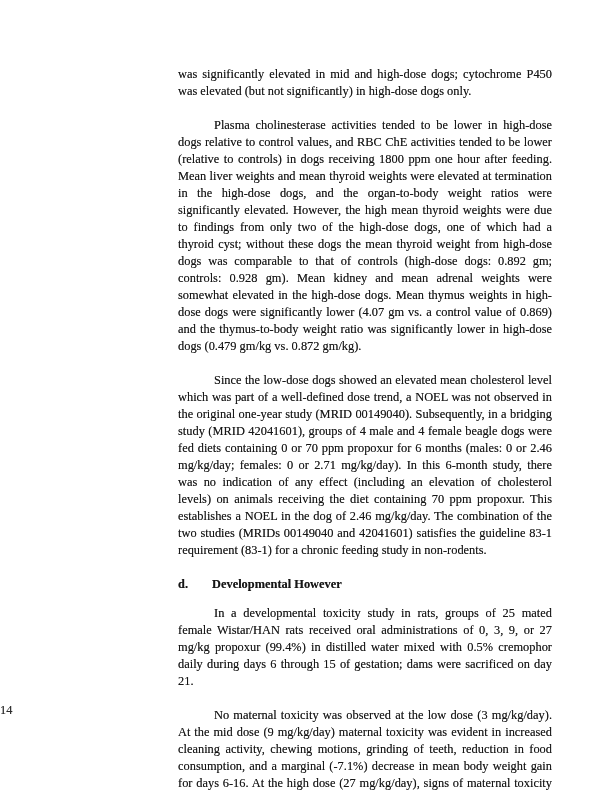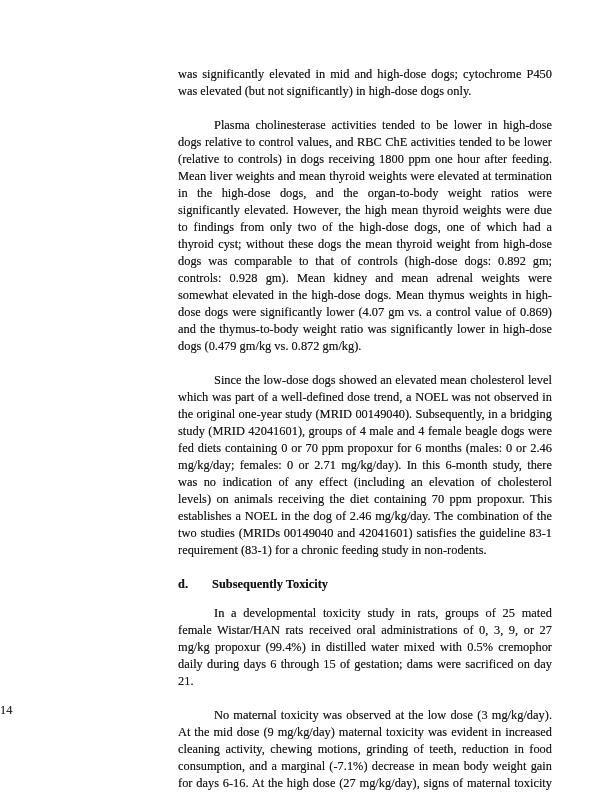--- a/index.html
+++ b/index.html
@@ -62,21 +62,21 @@
 
   <div class="text-block">
 
     <p class="para continuation">was significantly elevated in mid and high-dose dogs; cytochrome P450 was elevated (but not significantly) in high-dose dogs only.</p>
 
     <p class="para">Plasma cholinesterase activities tended to be lower in high-dose dogs relative to control values, and RBC ChE activities tended to be lower (relative to controls) in dogs receiving 1800 ppm one hour after feeding. Mean liver weights and mean thyroid weights were elevated at termination in the high-dose dogs, and the organ-to-body weight ratios were significantly elevated.  However, the high mean thyroid weights were due to findings from only two of the high-dose dogs, one of which had a thyroid cyst; without these dogs the mean thyroid weight from high-dose dogs was comparable to that of controls (high-dose dogs: 0.892 gm; controls: 0.928 gm).  Mean kidney and mean adrenal weights were somewhat elevated in the high-dose dogs.  Mean thymus weights in high-dose dogs were significantly lower (4.07 gm vs. a control value of 0.869) and the thymus-to-body weight ratio was significantly lower in high-dose dogs (0.479 gm/kg vs. 0.872 gm/kg).</p>
 
     <p class="para">Since the low-dose dogs showed an elevated mean cholesterol level which was part of a well-defined dose trend, a NOEL was not observed in the original one-year study (MRID 00149040).  Subsequently, in a bridging study (MRID 42041601), groups of 4 male and 4 female beagle dogs were fed diets containing 0 or 70 ppm propoxur for 6 months (males: 0 or 2.46 mg/kg/day; females: 0 or 2.71 mg/kg/day).  In this 6-month study, there was no indication of any effect (including an elevation of cholesterol levels) on animals receiving the diet containing 70 ppm propoxur.  This establishes a NOEL in the dog of 2.46 mg/kg/day.  The combination of the two studies (MRIDs 00149040 and 42041601) satisfies the guideline 83-1 requirement (83-1) for a chronic feeding study in non-rodents.</p>
 
     <div class="section-heading">
-      <span class="head-label">d.</span><span>Subsequently Toxicity</span>
+      <span class="head-label">d.</span><span>Developmental However</span>
     </div>
 
     <p class="para">In a developmental toxicity study in rats, groups of 25 mated female Wistar/HAN rats received oral administrations of 0, 3, 9, or 27 mg/kg propoxur (99.4%) in distilled water mixed with 0.5% cremophor daily during days 6 through 15 of gestation; dams were sacrificed on day 21.</p>
 
     <p class="para">No maternal toxicity was observed at the low dose (3 mg/kg/day). At the mid dose (9 mg/kg/day) maternal toxicity was evident in increased cleaning activity, chewing motions, grinding of teeth, reduction in food consumption, and a marginal (-7.1%) decrease in mean body weight gain for days 6-16.  At the high dose (27 mg/kg/day), signs of maternal toxicity included mortality (3/25 dams, with one death after the first administration on day 6, and two deaths after the second administration on day 7),</p>
 
   </div>
 
   <div class="page-number">14</div>
 

